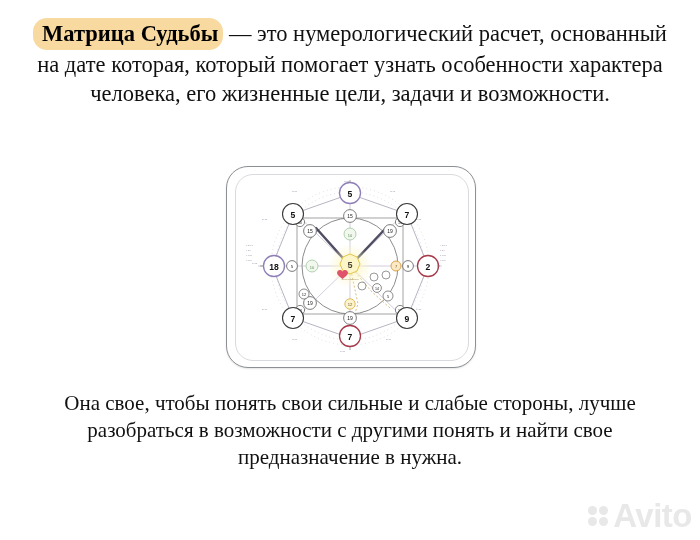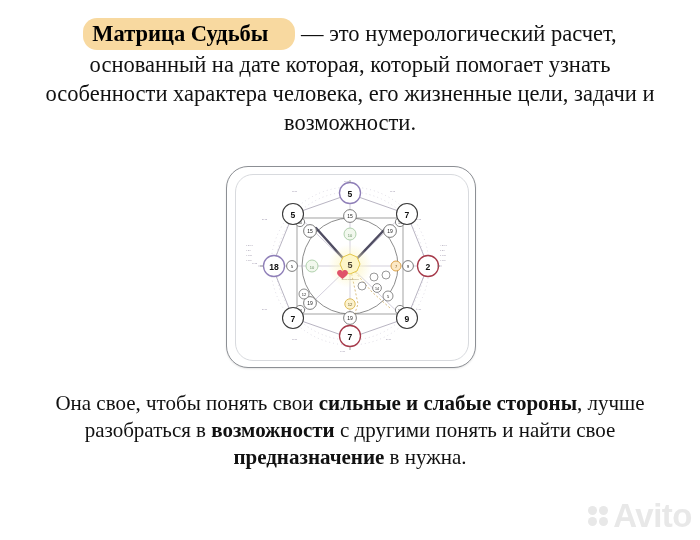--- a/index.html
+++ b/index.html
@@ -11,23 +11,23 @@
   .page{position:relative;width:700px;height:540px;}
 
   
   .top-text{
     position:absolute;left:28px;top:18px;width:644px;
     text-align:center;color:#111111;
     font-size:22.5px;line-height:29px;
   }
   .pill{
     display:inline-block;background:#f8d9a0;border-radius:14px;
-    padding:1px 27px 2px 9px;font-weight:bold;color:#000;
-  }
-  .b{font-weight:bold;}
+    padding:1px 5px 2px 9px;font-weight:bold;color:#000;
+  }
+  .b{font-weight:normal;}
 
   
   .bottom-text{
     position:absolute;left:24px;top:390px;width:652px;
     text-align:center;color:#111111;
     font-size:21px;line-height:27px;
   }
   .bottom-text .l2{display:block;}
 
   

